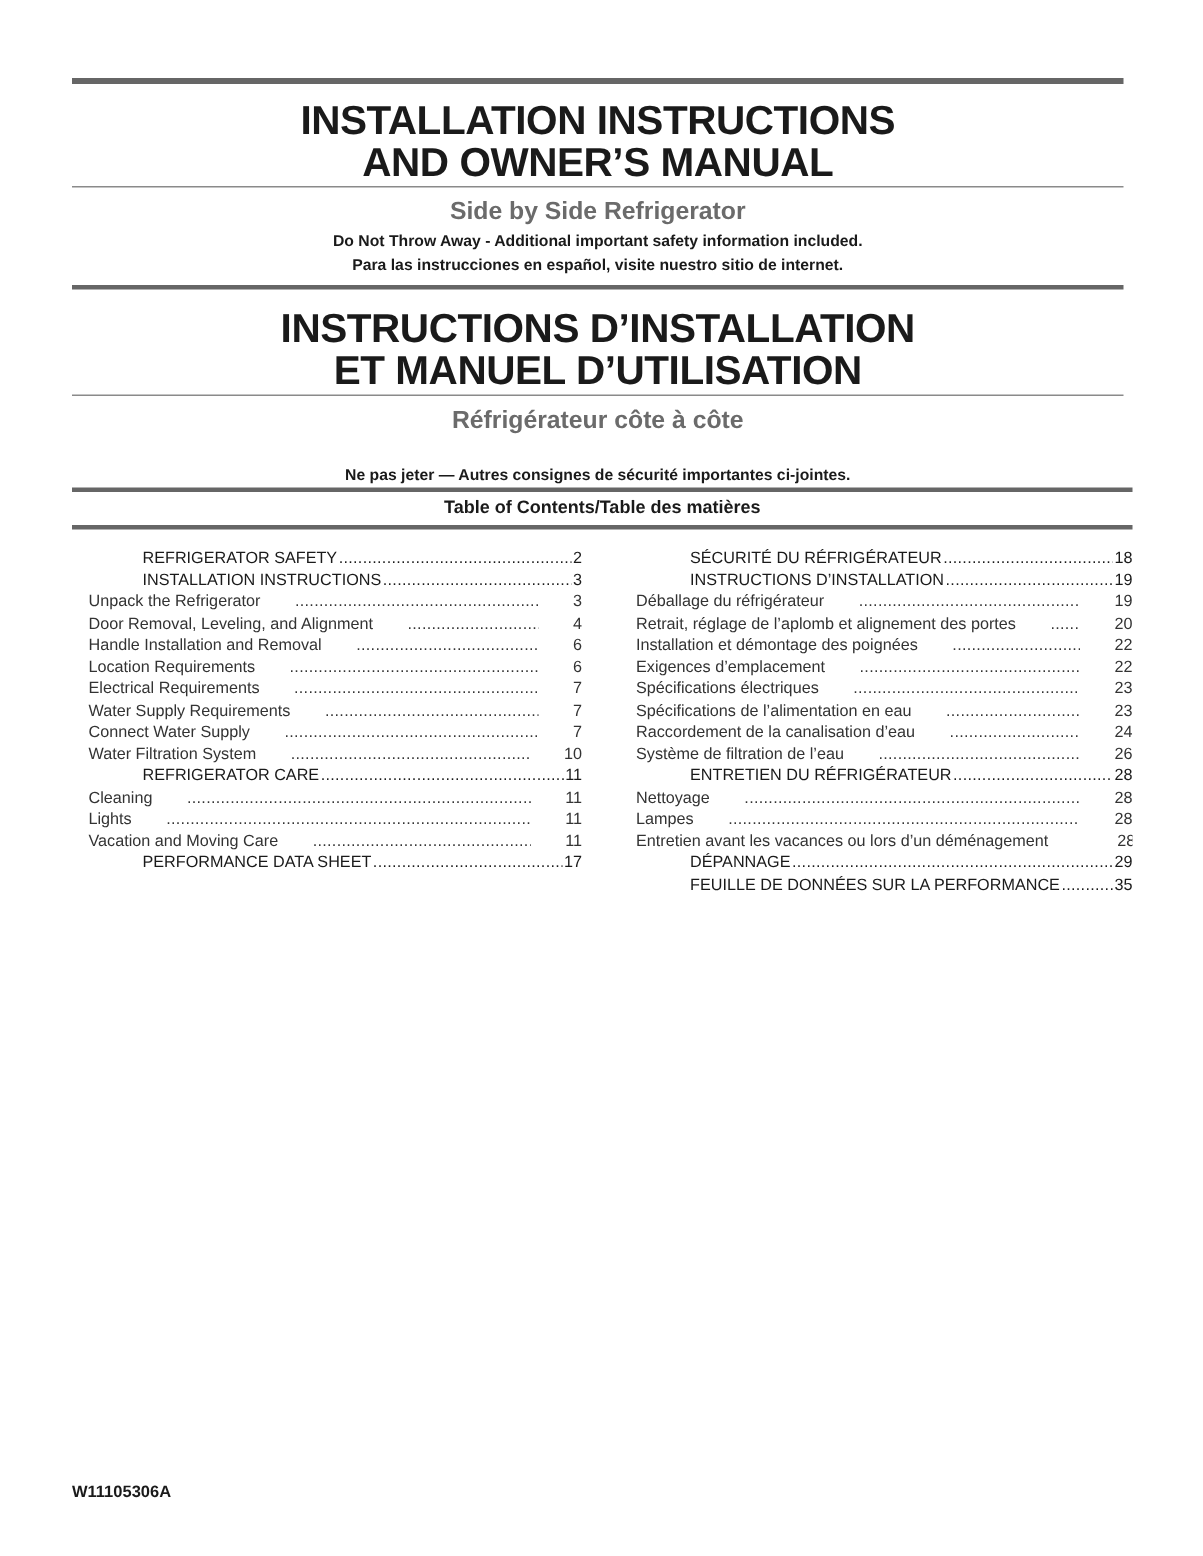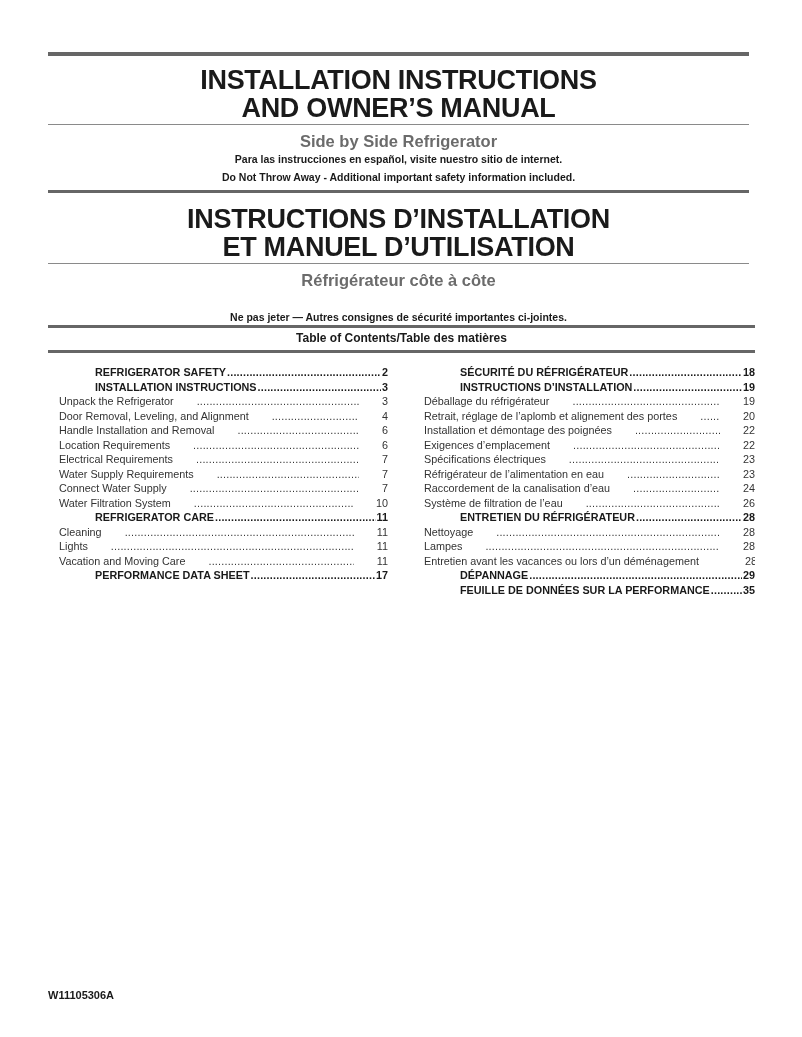--- a/index.html
+++ b/index.html
@@ -32,21 +32,21 @@
   }
 
   .toc-col { position: absolute; top: 365px; width: 340px; }
   .toc-col.left { left: 48px; }
   .toc-col.right { left: 413px; width: 342px; }
 
   .toc-row {
     display: flex; align-items: baseline; height: 14.5px; line-height: 14.5px;
     font-size: 10.8px; white-space: nowrap; overflow: hidden;
   }
-  .toc-row.major { font-weight: bold; padding-left: 47px; }
+  .toc-row.major { font-weight: normal; padding-left: 47px; }
   .toc-row.minor { padding-left: 11px; color: #333333; font-weight: normal; gap: 22px; }
   .toc-row .label { flex: 0 0 auto; }
   .toc-row .dots {
     flex: 1 1 auto; overflow: hidden; white-space: nowrap; margin: 0 1px;
     color: inherit;
   }
   .toc-row .dots::after {
     content: "........................................................................................................................................................................................";
     letter-spacing: 0.2px;
   }
@@ -66,22 +66,22 @@
 
   <div class="title-block" style="top:66px;">
     <div class="main-title">INSTALLATION INSTRUCTIONS</div>
     <div class="main-title">AND OWNER’S MANUAL</div>
   </div>
 
   <div class="rule thin" style="left:48px; top:124px; width:701px;"></div>
 
   <div class="title-block" style="top:131px;">
     <div class="subtitle">Side by Side Refrigerator</div>
+    <div class="note" style="margin-top:2px;">Do Not Throw Away - Additional important safety information included.</div>
     <div class="note">Para las instrucciones en español, visite nuestro sitio de internet.</div>
-    <div class="note" style="margin-top:2px;">Do Not Throw Away - Additional important safety information included.</div>
   </div>
 
   <div class="rule thick" style="left:48px; top:190px; width:701px; height:3px;"></div>
 
   <div class="title-block" style="top:205px;">
     <div class="main-title">INSTRUCTIONS D’INSTALLATION</div>
     <div class="main-title">ET MANUEL D’UTILISATION</div>
   </div>
 
   <div class="rule thin" style="left:48px; top:263px; width:701px;"></div>
@@ -202,21 +202,21 @@
         <span class="label">Exigences d’emplacement</span>
         <span class="dots"></span>
         <span class="page-num">22</span>
       </div>
       <div class="toc-row minor">
         <span class="label">Spécifications électriques</span>
         <span class="dots"></span>
         <span class="page-num">23</span>
       </div>
       <div class="toc-row minor">
-        <span class="label">Réfrigérateur de l’alimentation en eau</span>
+        <span class="label">Spécifications de l’alimentation en eau</span>
         <span class="dots"></span>
         <span class="page-num">23</span>
       </div>
       <div class="toc-row minor">
         <span class="label">Raccordement de la canalisation d’eau</span>
         <span class="dots"></span>
         <span class="page-num">24</span>
       </div>
       <div class="toc-row minor">
         <span class="label">Système de filtration de l’eau</span>

